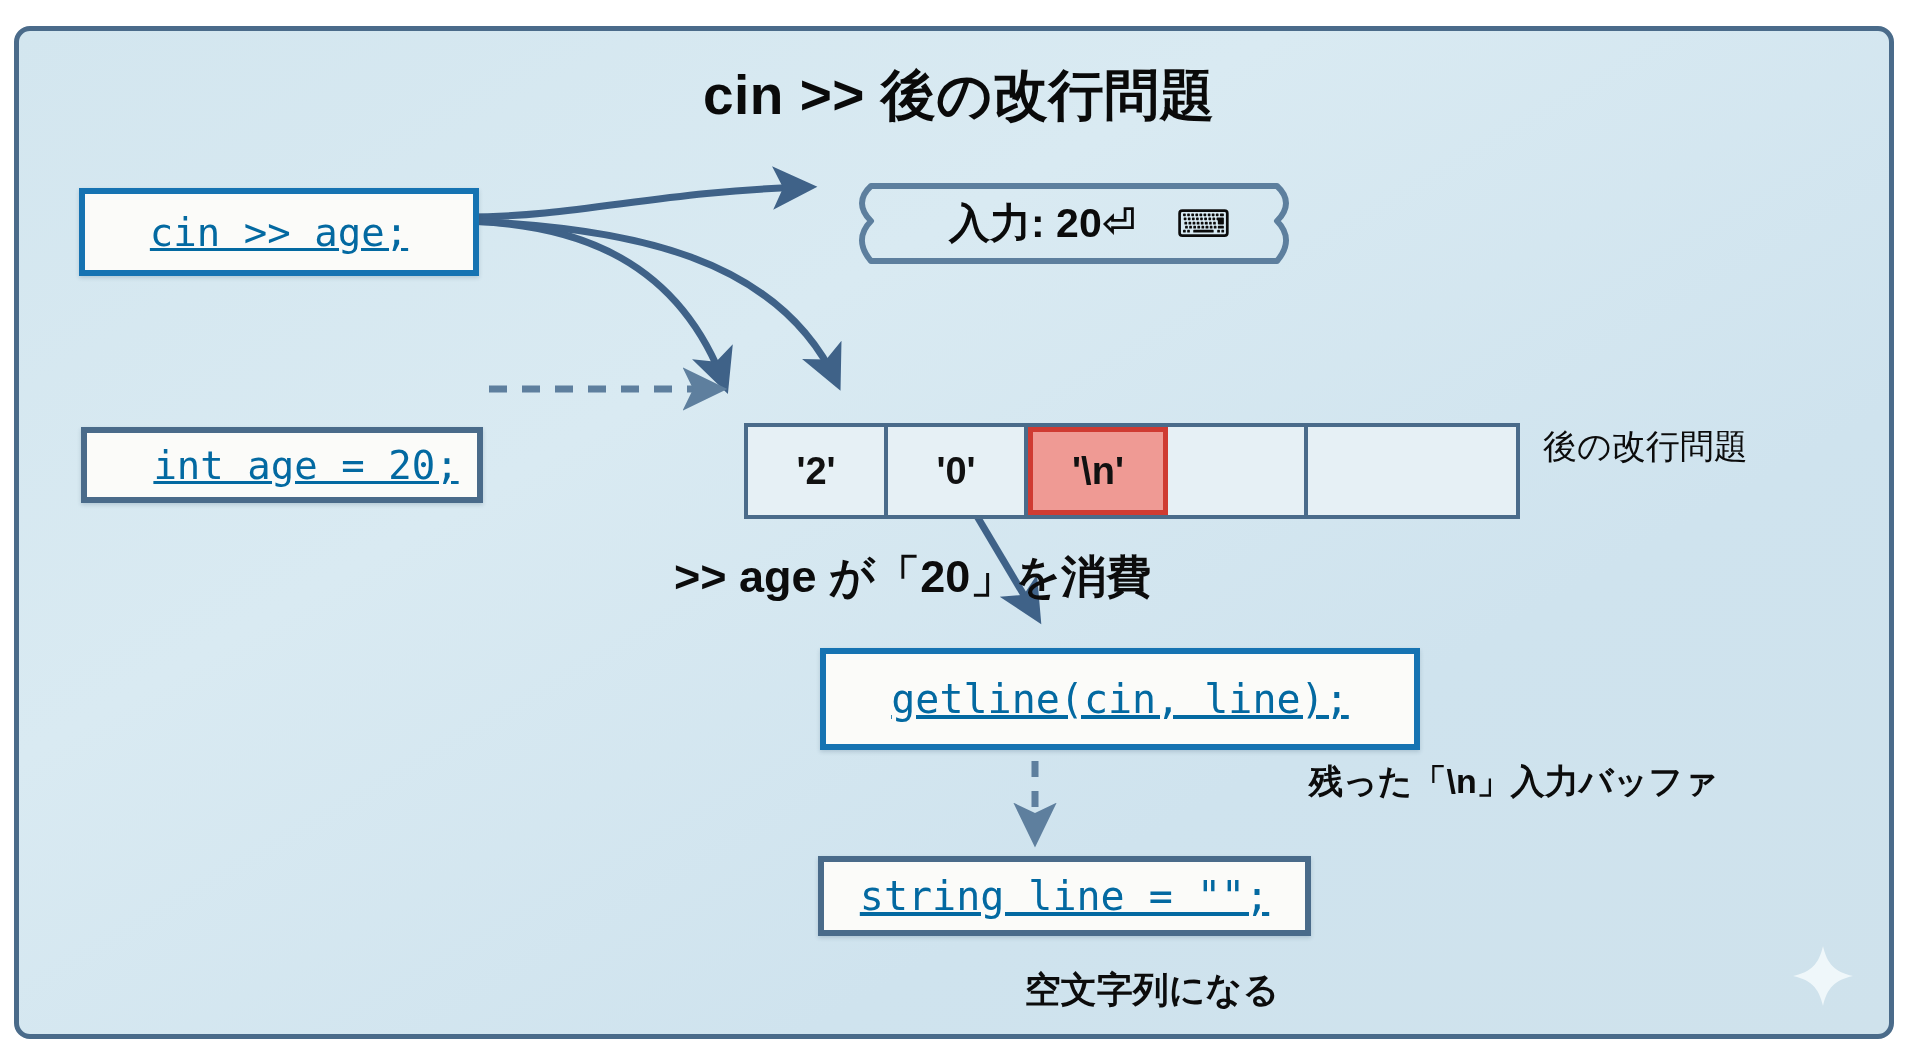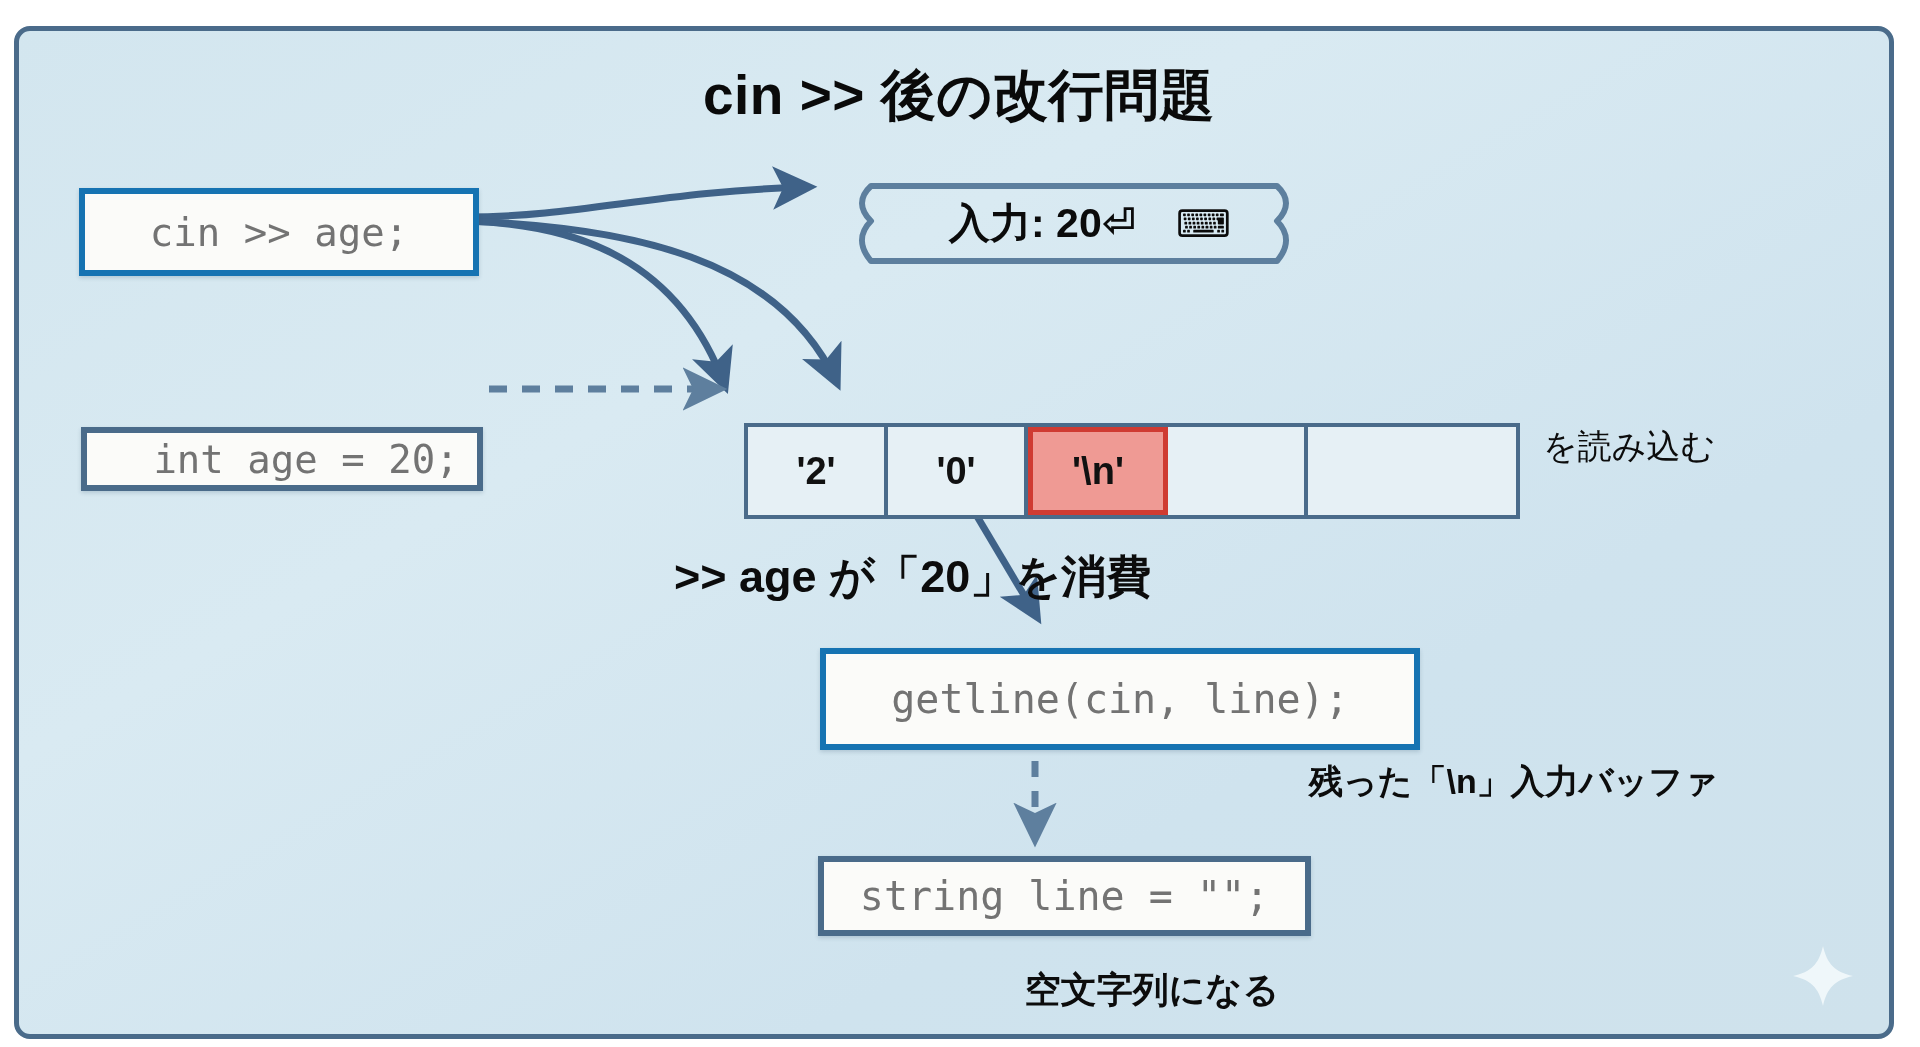--- a/index.html
+++ b/index.html
@@ -62,31 +62,32 @@
     color: #0a0a0a;
     letter-spacing: 0.5px;
     white-space: nowrap;
   }
   
   .codebox {
     position: absolute;
     box-sizing: border-box;
     background: #fbfbf9;
     font-family: "DejaVu Sans Mono", "Liberation Mono", monospace;
-    color: #737373;
+    color: #0369a1;
     display: flex;
     align-items: center;
     justify-content: center;
     box-shadow: 0 2px 4px rgba(30,60,90,0.18);
+    text-decoration: underline;
   }
   .codebox.accent  { border: 6px solid #1673b2; }
   .codebox.slate   { border: 6px solid #4a6b8a; }
 
   #box-cin       { left: 60px;  top: 157px; width: 400px; height: 88px;  font-size: 39px; }
-  #box-int       { left: 62px;  top: 396px; width: 402px; height: 64px;  font-size: 39px; padding-left: 48px; }
+  #box-int       { left: 62px;  top: 396px; width: 402px; height: 76px;  font-size: 39px; padding-left: 48px; }
   #box-getline   { left: 801px; top: 617px; width: 600px; height: 102px;  font-size: 40px; }
   #box-string    { left: 799px; top: 825px; width: 493px; height: 80px;  font-size: 40px; }
 
   
   #bubble {
     position: absolute;
     left: 822px;
     top: 150px;
     width: 466px;
     height: 85px;
@@ -211,21 +212,21 @@
       <div class="cell">'2'</div>
       <div class="cell">'0'</div>
       <div class="cell highlight">'\n'</div>
       <div class="cell"></div>
       <div class="cell"></div>
     </div>
 
     <div class="caption" id="cap-consume">&gt;&gt; age が「20」を消費</div>
 
     <div class="caption" id="cap-buffer">
-      <div>を読み込む</div>
+      <div>後の改行問題</div>
     </div>
 
     <div class="caption" id="cap-leftover">残った「\n」入力バッファ</div>
 
     <div class="caption" id="cap-empty">空文字列になる</div>
 
     <svg id="sparkle" viewBox="0 0 64 64">
       <path d="M32,2 C36,20 44,28 62,32 C44,36 36,44 32,62 C28,44 20,36 2,32 C20,28 28,20 32,2 Z" fill="#f2f8fb" opacity="0.92"></path>
     </svg>
 

